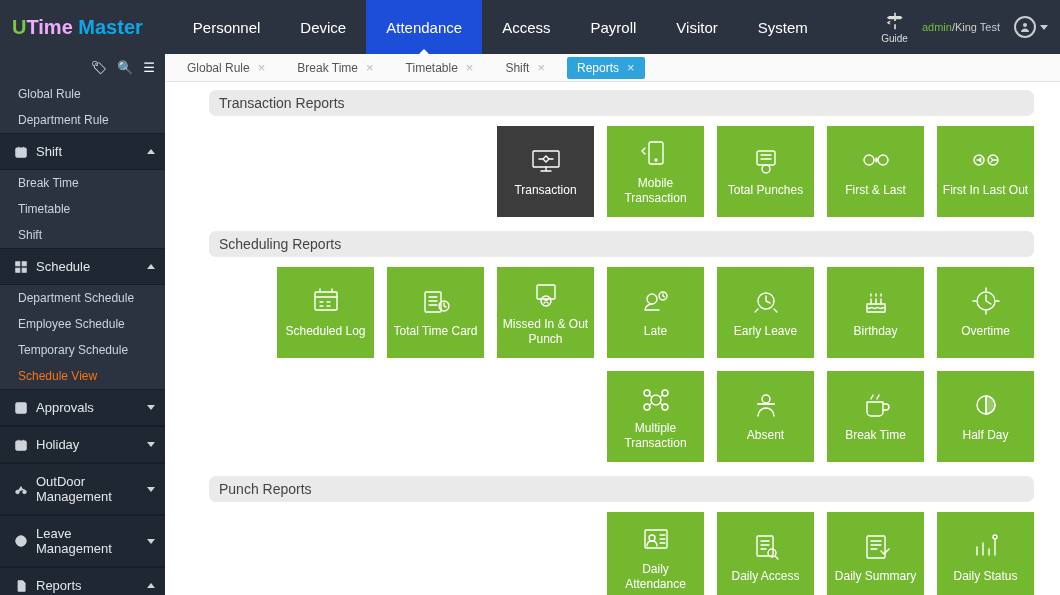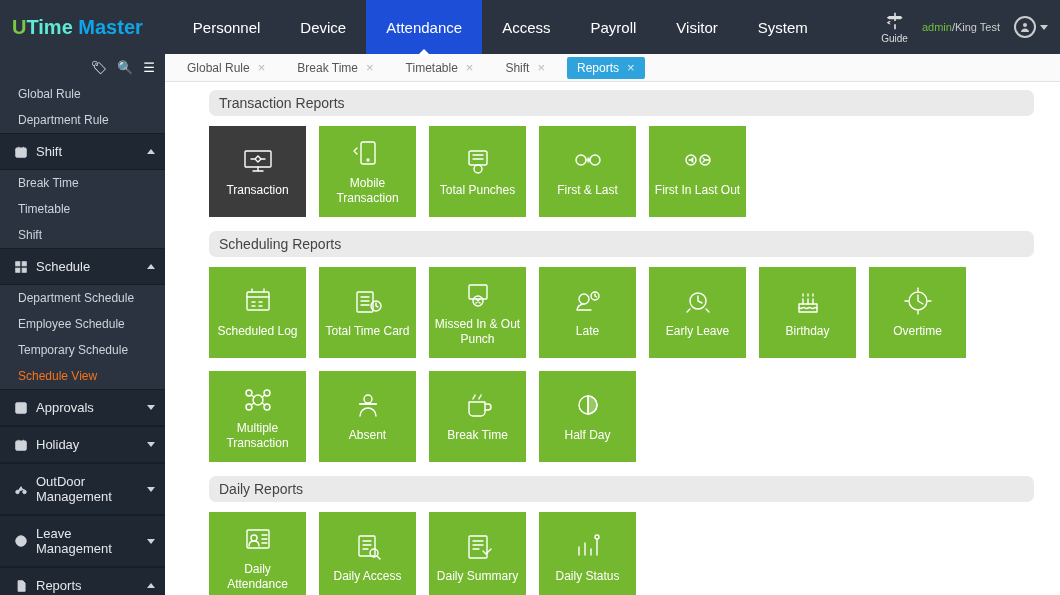--- a/index.html
+++ b/index.html
@@ -20,21 +20,21 @@
     align-items: center;
     padding: 0 12px;
   }
   .logo {
     font-size: 20px;
     font-weight: bold;
     margin-right: 30px;
     white-space: nowrap;
   }
   .logo .l1 { color: #7ac943; }
-  .logo .l2 { color: #5eead4; }
+  .logo .l2 { color: #f0abfc; }
   .logo .l3 { color: #0ea5e9; }
   .nav { display: flex; height: 100%; }
   .nav-item {
     color: #fff;
     font-size: 15px;
     padding: 0 20px;
     display: flex;
     align-items: center;
     height: 100%;
     cursor: pointer;
@@ -168,20 +168,21 @@
     font-size:14px;
     color:#444;
     margin-bottom:10px;
     border-radius:7px;
   }
   .tile-row {
     display:flex;
     flex-wrap:wrap;
     gap:13px;
     margin-bottom:14px;
+    justify-content:flex-end;
   }
   .tile {
     width:97px;
     height:91px;
     background:#74b830;
     color:#fff;
     display:flex;
     flex-direction:column;
     align-items:center;
     justify-content:center;
@@ -474,21 +475,21 @@
           </div>
           <div class="tile">
             <svg viewBox="0 0 34 30" stroke="#fff" fill="none" stroke-width="1.4" stroke-linecap="round" stroke-linejoin="round">
               <circle cx="17" cy="15" r="9"></circle>
               <path d="M17 6v18"></path>
               <path d="M17 6a9 9 0 0 1 0 18z" fill="#fff" fill-opacity="0.25"></path>
             </svg>
             <span class="label">Half Day</span>
           </div>
         </div>
-        <div class="section-header">Daily Reports</div>
+        <div class="section-header">Punch Reports</div>
         <div class="tile-row">
           <div class="tile">
             <svg viewBox="0 0 34 30" stroke="#fff" fill="none" stroke-width="1.4" stroke-linecap="round" stroke-linejoin="round">
               <rect x="6" y="6" width="22" height="18" rx="1"></rect>
               <circle cx="13" cy="14" r="3"></circle>
               <path d="M8 22c0-3 2-5 5-5s5 2 5 5"></path>
               <path d="M21 11h5M21 15h5M21 19h5"></path>
             </svg>
             <span class="label">Daily Attendance</span>
           </div>

